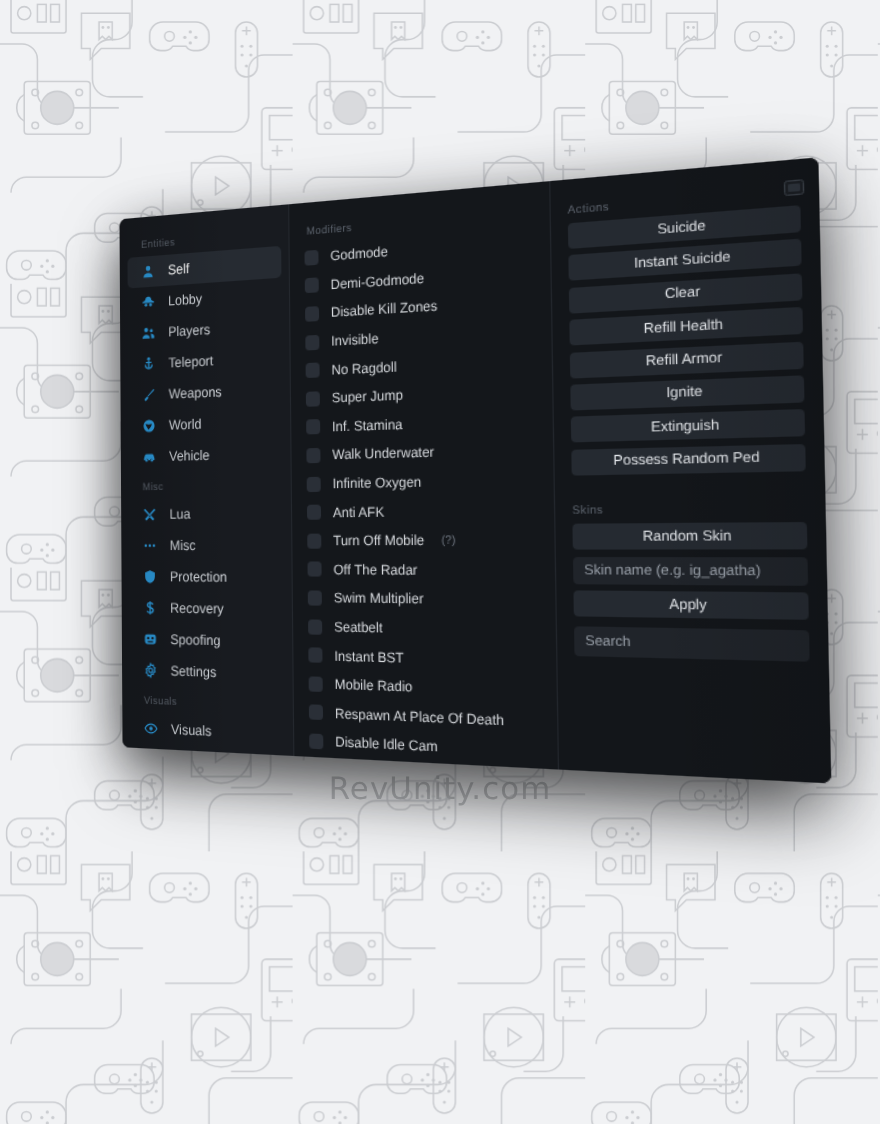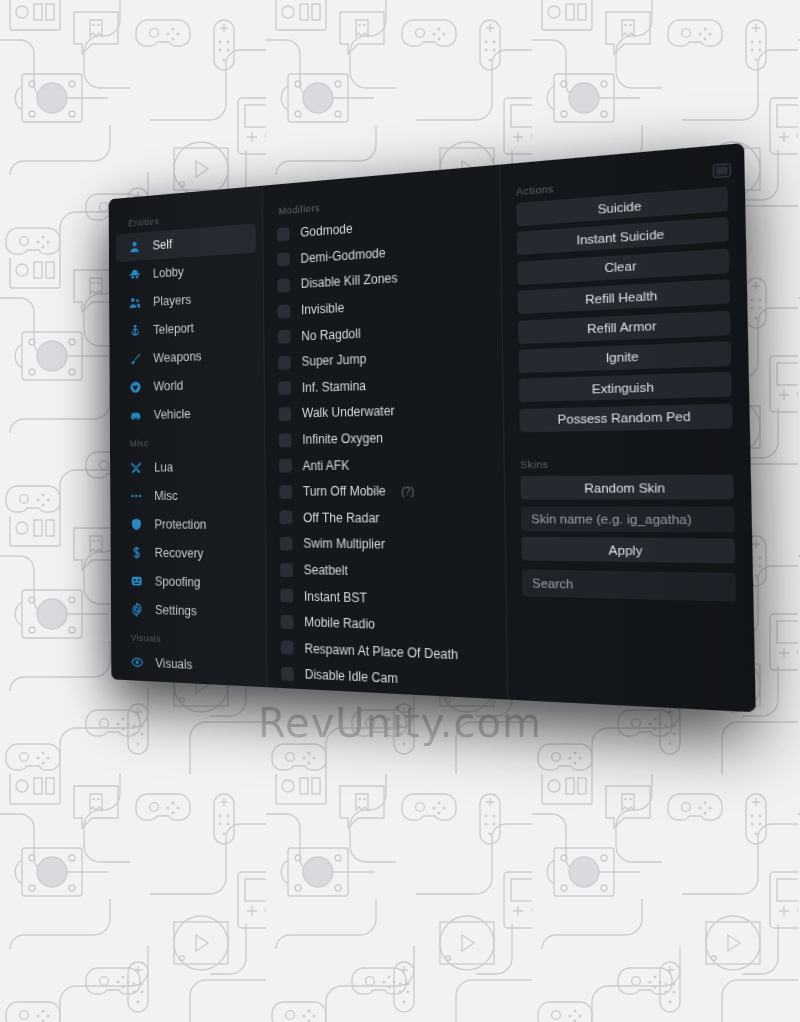--- a/index.html
+++ b/index.html
@@ -16,21 +16,21 @@
     opacity:1;
   }
   #bg-pattern svg{display:block;width:800px;height:1022px;}
 
   
   #watermark{
     position:absolute;
     left:0;right:0;
     top:700px;
     text-align:center;
-    font-size:40px;
+    font-size:28px;
     letter-spacing:1px;
     color:#b9bbbe;
     font-family:"DejaVu Sans", sans-serif;
     font-weight:400;
     user-select:none;
     opacity:.92;
   }
 
   
   #stage{

